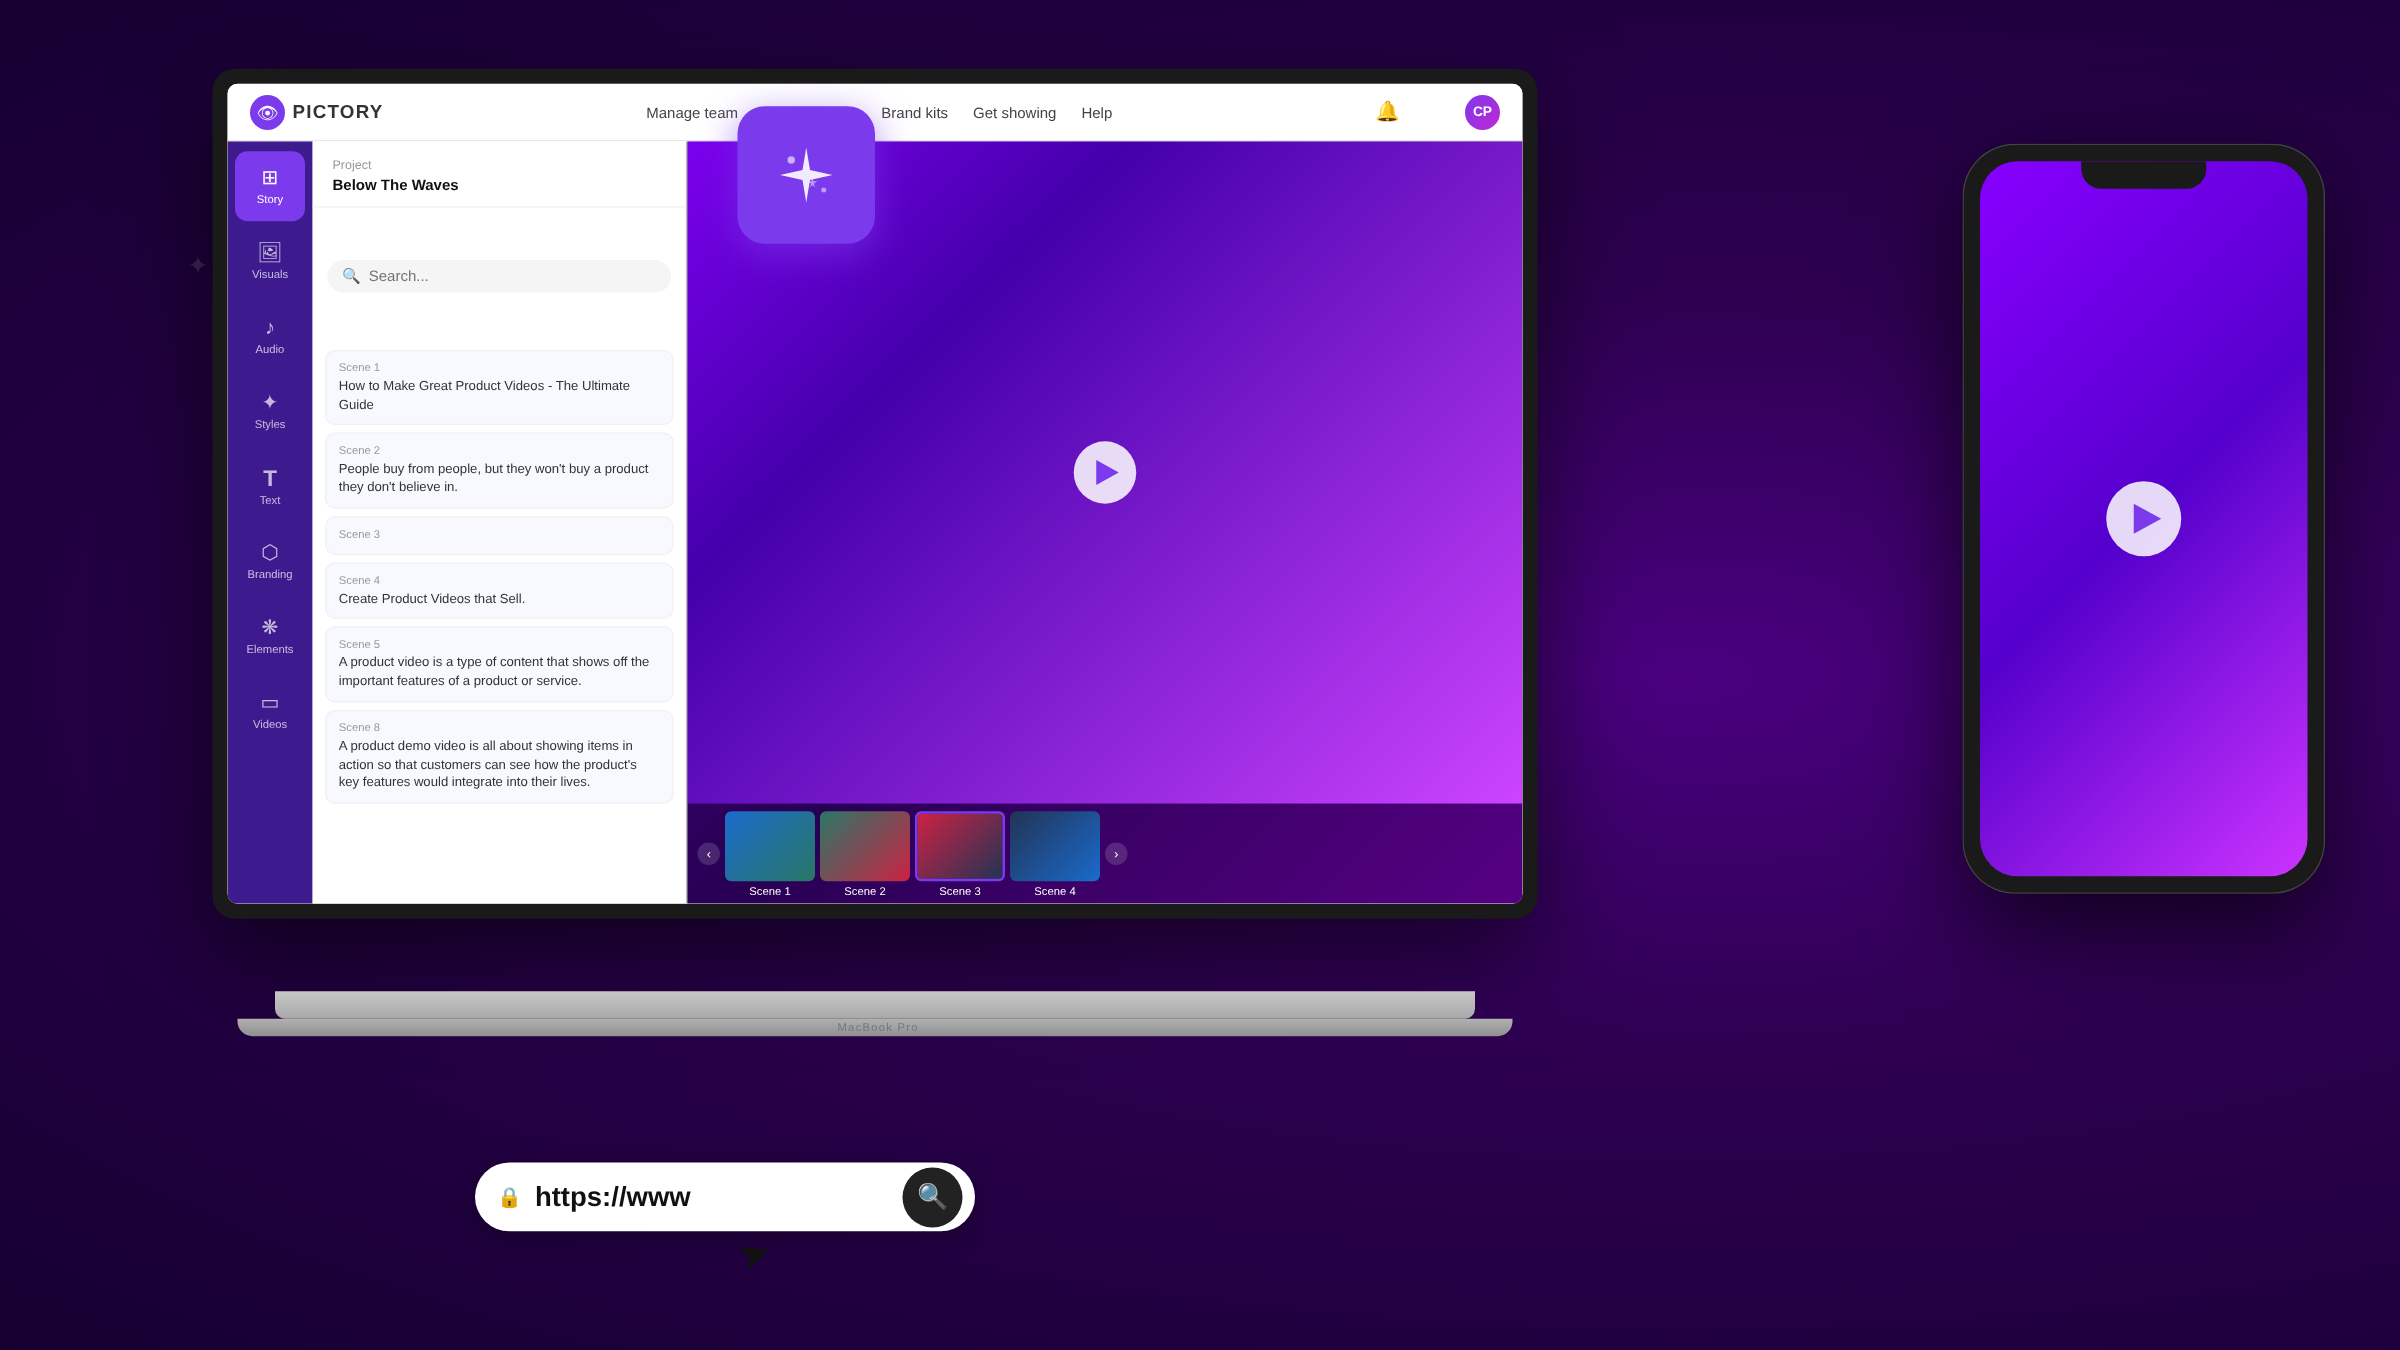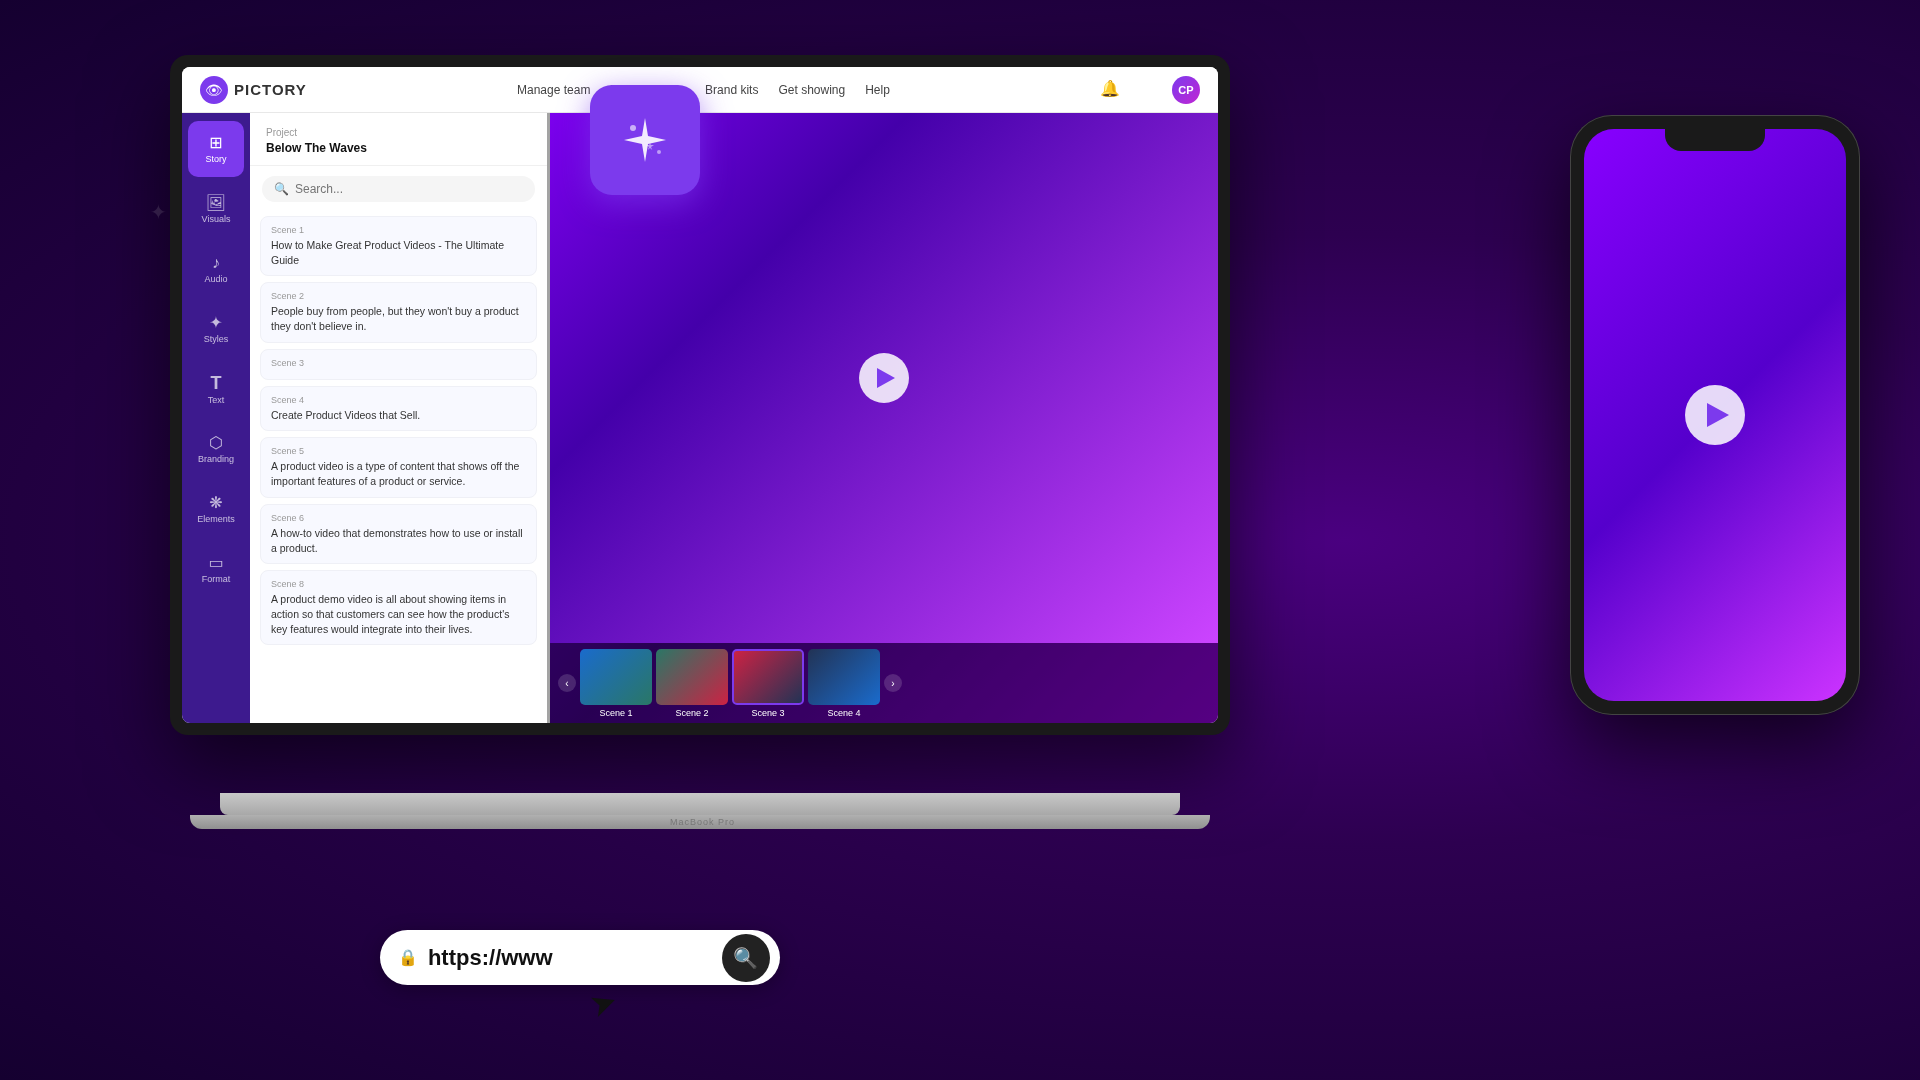--- a/index.html
+++ b/index.html
@@ -188,24 +188,25 @@
     .content-area {
       display: flex;
       flex: 1;
       overflow: hidden;
     }
 
     
     .story-panel {
       width: 300px;
       background: #fff;
-      border-right: 3px solid #a3a3a3;
+      border-right: 1px solid #a3a3a3;
       display: flex;
       flex-direction: column;
       flex-shrink: 0;
+      gap: 32px;
     }
 
     .story-header {
       padding: 14px 16px 10px;
       border-bottom: 1px solid #f0f0f0;
     }
 
     .project-label {
       font-size: 10px;
       color: #999;
@@ -599,21 +600,21 @@
             <div class="sidebar-item">
               <span class="sidebar-icon">⬡</span>
               <span class="sidebar-label">Branding</span>
             </div>
             <div class="sidebar-item">
               <span class="sidebar-icon">❋</span>
               <span class="sidebar-label">Elements</span>
             </div>
             <div class="sidebar-item">
               <span class="sidebar-icon">▭</span>
-              <span class="sidebar-label">Format</span>
+              <span class="sidebar-label">Videos</span>
             </div>
           </div>
 
           <div class="content-area">
 
             <div class="story-panel">
               <div class="story-header">
                 <div class="project-label">Project</div>
                 <div class="project-title">Below The Waves</div>
               </div>
@@ -634,24 +635,20 @@
                   <div class="scene-item">
       <div class="scene-num">Scene 3</div>
     </div>
                   <div class="scene-item">
       <div class="scene-num">Scene 4</div>
       <div class="scene-text">Create Product Videos that Sell.</div>
     </div>
                   <div class="scene-item">
       <div class="scene-num">Scene 5</div>
       <div class="scene-text">A product video is a type of content that shows off the important features of a product or service.</div>
-    </div>
-                  <div class="scene-item">
-      <div class="scene-num">Scene 6</div>
-      <div class="scene-text">A how-to video that demonstrates how to use or install a product.</div>
     </div>
                   <div class="scene-item">
       <div class="scene-num">Scene 8</div>
       <div class="scene-text">A product demo video is all about showing items in action so that customers can see how the product's key features would integrate into their lives.</div>
     </div>
                 </div>
             </div>
 
             <div class="video-area">
               <div class="video-main">

